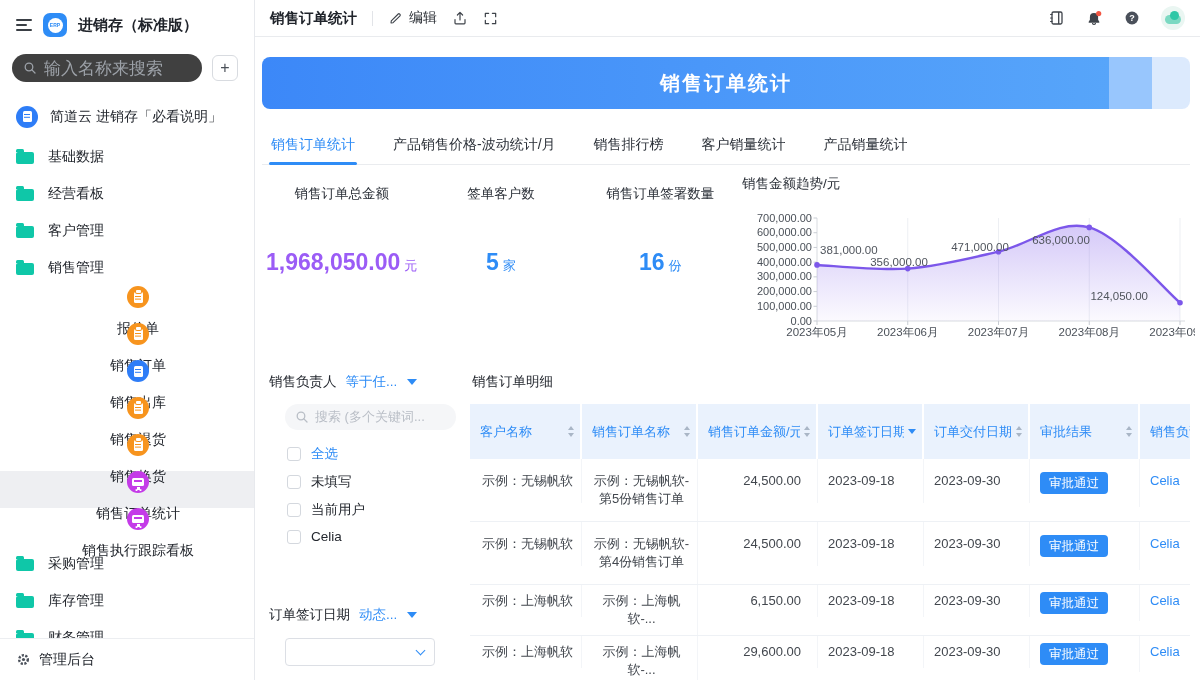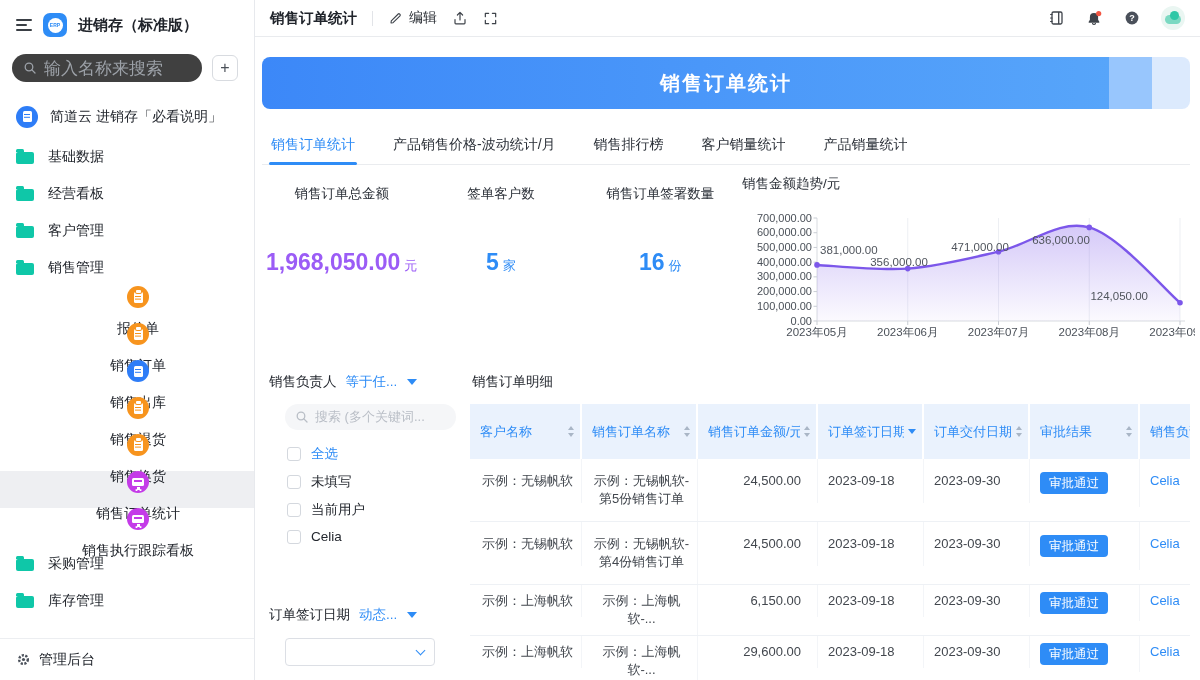--- a/index.html
+++ b/index.html
@@ -212,20 +212,24 @@
           </span>
           <span>销售执行跟踪看板</span>
         </div>
         <div class="side-item group">
           <span class="icn folder"></span>
           <span>采购管理</span>
         </div>
         <div class="side-item group">
           <span class="icn folder"></span>
           <span>库存管理</span>
+        </div>
+        <div class="side-item group">
+          <span class="icn folder"></span>
+          <span>财务管理</span>
         </div>
       </nav>
     <div class="sidebar-footer">
       <svg width="15" height="15" viewBox="0 0 16 16">
         <circle cx="8" cy="8" r="4.6" fill="none" stroke="#4A505A" stroke-width="2.6" stroke-dasharray="2.3 1.55"></circle>
         <circle cx="8" cy="8" r="1.7" fill="#4A505A"></circle>
       </svg>
       <span>管理后台</span>
     </div>
   </aside>

